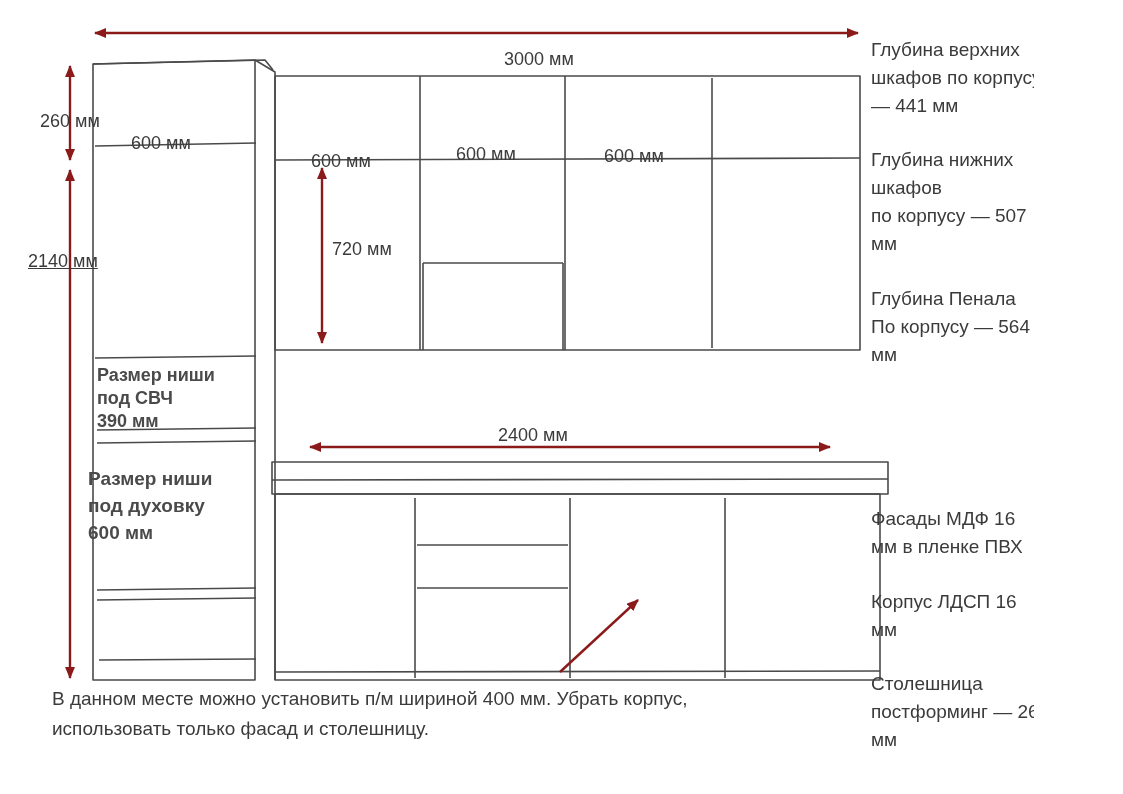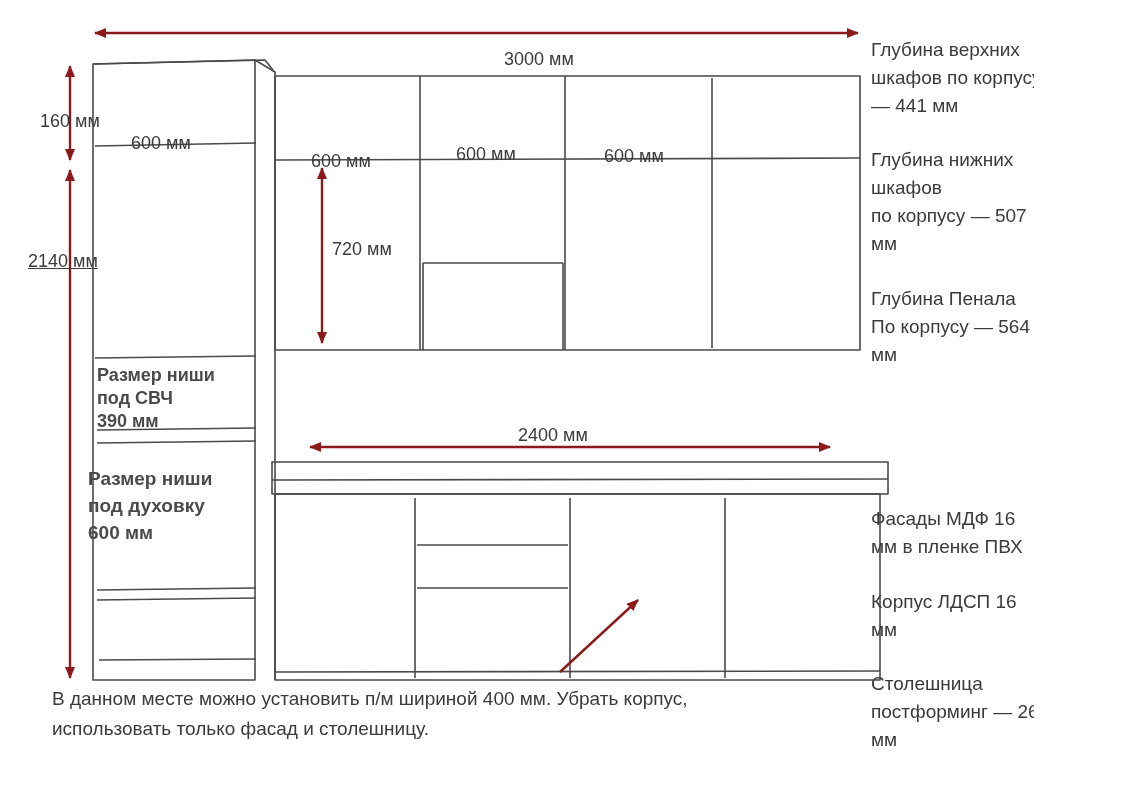--- a/index.html
+++ b/index.html
@@ -122,31 +122,31 @@
       <line x1="322" y1="168" x2="322" y2="343" marker-start="url(#arrL)" marker-end="url(#arrR)"></line>
 
       <line x1="310" y1="447" x2="830" y2="447" marker-start="url(#arrL)" marker-end="url(#arrR)"></line>
 
       <line x1="560" y1="672" x2="638" y2="600" marker-end="url(#arrR)"></line>
     </g>
   </svg>
 
   <div class="dim" style="left:504px; top:48px;">3000 мм</div>
 
-  <div class="dim" style="left:40px; top:110px;">160 мм</div>
+  <div class="dim" style="left:40px; top:110px;">260 мм</div>
   <div class="dim" style="left:28px; top:250px;text-decoration:underline;">2140 мм</div>
 
   <div class="dim" style="left:131px; top:132px;">600 мм</div>
   <div class="dim" style="left:311px; top:150px;">600 мм</div>
   <div class="dim" style="left:456px; top:143px;">600 мм</div>
   <div class="dim" style="left:604px; top:145px;">600 мм</div>
 
   <div class="dim" style="left:332px; top:238px;">720 мм</div>
 
-  <div class="dim" style="left:518px; top:424px;">2400 мм</div>
+  <div class="dim" style="left:498px; top:424px;">2400 мм</div>
 
   <div class="note-bold" style="left:97px; top:364px; width:165px;">Размер ниши
 под СВЧ
 390 мм</div>
   <div class="note-bold" style="left:88px; top:465px; width:178px; font-size:19px; line-height:27px;">Размер ниши
 под духовку
 600 мм</div>
 
   <div class="caption" style="left:52px; top:684px;">В данном месте можно установить п/м шириной 400 мм. Убрать корпус,
 использовать только фасад и столешницу.</div>

